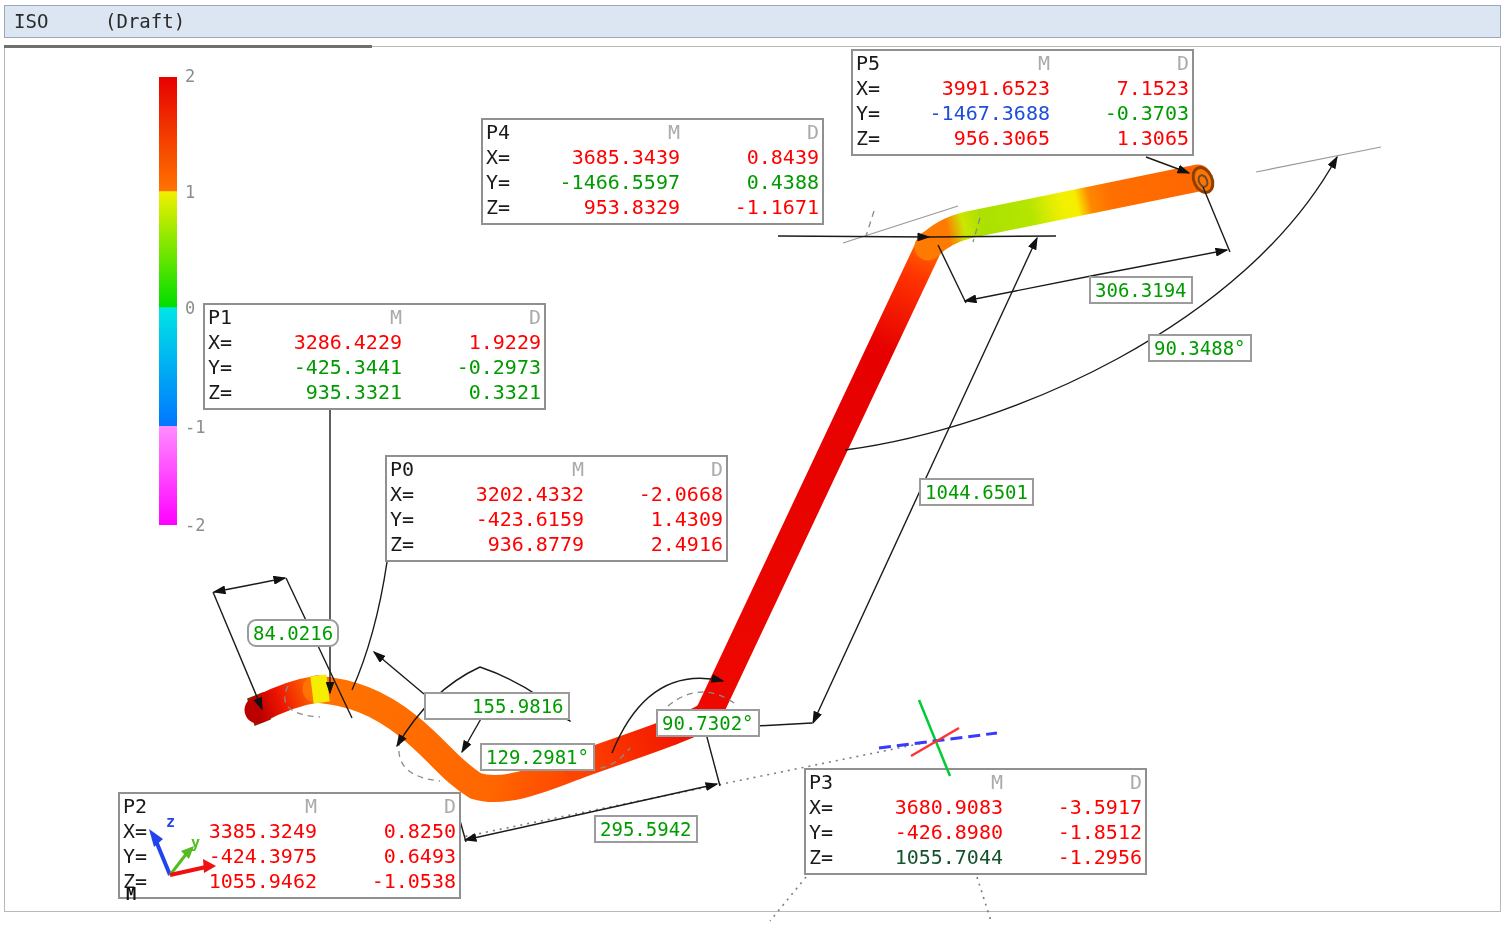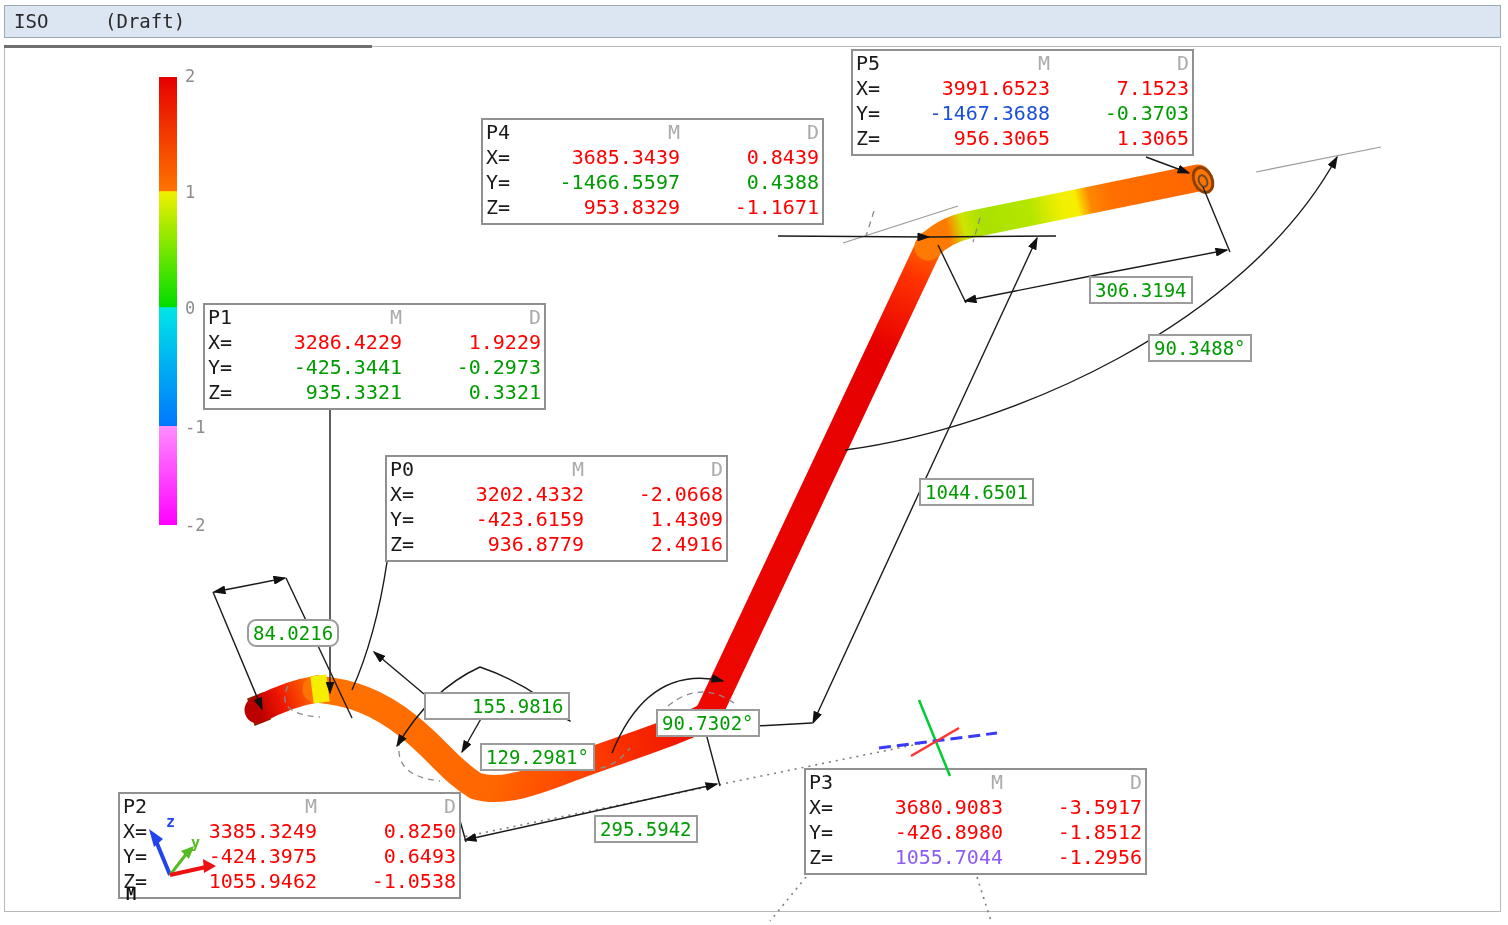--- a/index.html
+++ b/index.html
@@ -257,21 +257,21 @@
         <span class="pm" style="color: rgb(255, 0, 0);">3680.9083</span>
         <span class="pd" style="color: rgb(255, 0, 0);">-3.5917</span>
       </div>
     <div class="prow">
         <span class="plbl">Y=</span>
         <span class="pm" style="color: rgb(255, 0, 0);">-426.8980</span>
         <span class="pd" style="color: rgb(255, 0, 0);">-1.8512</span>
       </div>
     <div class="prow">
         <span class="plbl">Z=</span>
-        <span class="pm" style="color: #8b5cf6;">1055.7044</span>
+        <span class="pm" style="color: #14532d;">1055.7044</span>
         <span class="pd" style="color: rgb(255, 0, 0);">-1.2956</span>
       </div>
   </div>
 
   <div class="pbox" style="left:481px;top:118px;">
     <div class="phead">
         <span class="pid">P4</span>
         <span class="pm hdr">M</span>
         <span class="pd hdr">D</span>
       </div>

